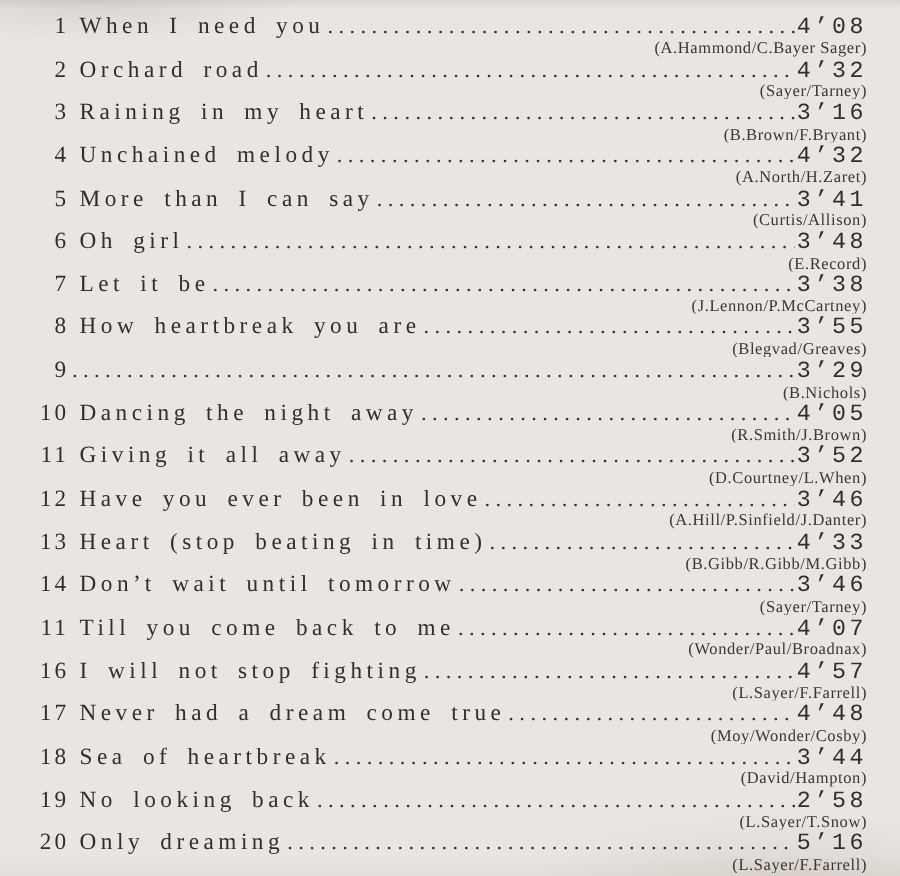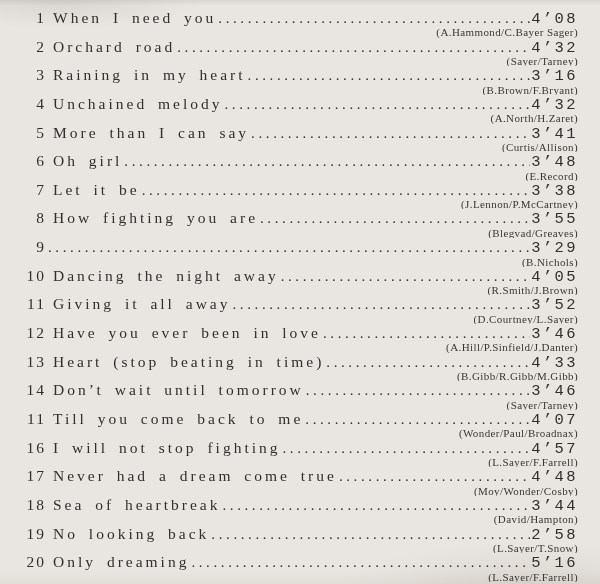--- a/index.html
+++ b/index.html
@@ -165,21 +165,21 @@
       <span class="time">3’38</span>
     </div>
     <div class="line2">
       <span class="credits">(J.Lennon/P.McCartney)</span>
     </div>
   </div>
 
   <div class="track">
     <div class="line1">
       <span class="num">8</span>
-      <span class="title">How fighting you are</span>
+      <span class="title">How heartbreak you are</span>
       <span class="leader" aria-hidden="true">................................................................................</span>
       <span class="time">3’55</span>
     </div>
     <div class="line2">
       <span class="credits">(Blegvad/Greaves)</span>
     </div>
   </div>
 
   <div class="track">
     <div class="line1">
@@ -205,21 +205,21 @@
   </div>
 
   <div class="track">
     <div class="line1">
       <span class="num">11</span>
       <span class="title">Giving it all away</span>
       <span class="leader" aria-hidden="true">................................................................................</span>
       <span class="time">3’52</span>
     </div>
     <div class="line2">
-      <span class="credits">(D.Courtney/L.Sayer)</span>
+      <span class="credits">(D.Courtney/L.When)</span>
     </div>
   </div>
 
   <div class="track">
     <div class="line1">
       <span class="num">12</span>
       <span class="title">Have you ever been in love</span>
       <span class="leader" aria-hidden="true">................................................................................</span>
       <span class="time">3’46</span>
     </div>

